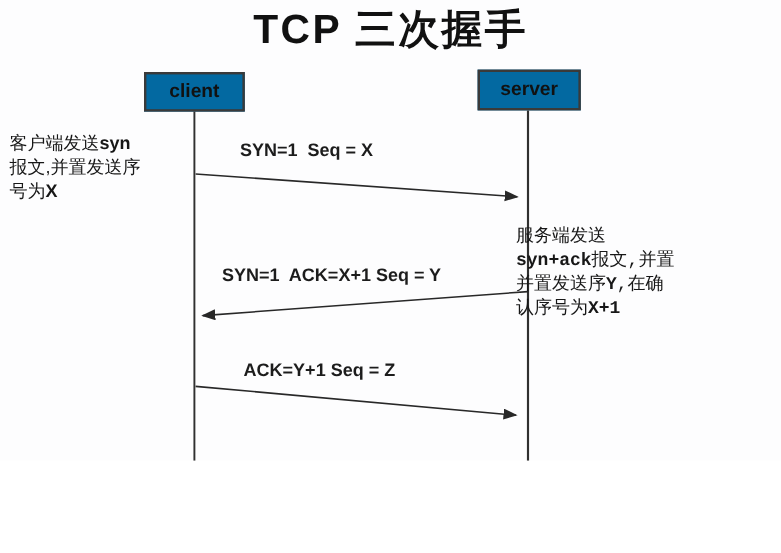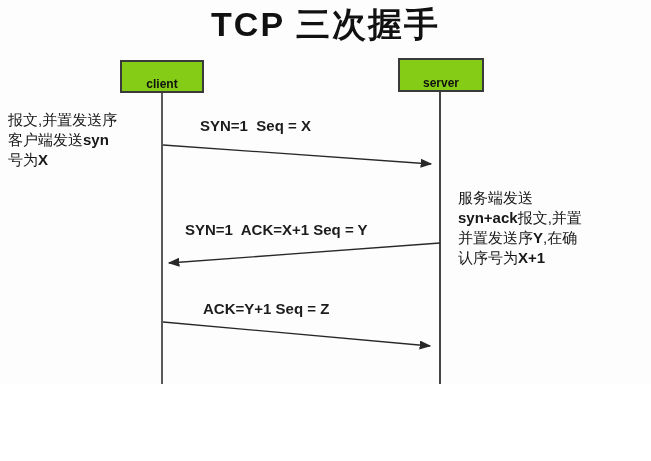--- a/index.html
+++ b/index.html
@@ -23,26 +23,26 @@
     width: 651px;
     text-align: center;
     font-size: 34px;
     font-weight: 700;
     letter-spacing: 2px;
     color: #111;
   }
   .actor-box {
     position: absolute;
     box-sizing: border-box;
-    background: #84cc16;
+    background: #0369a1;
     border: 2px solid #3a3a3a;
     display: flex;
-    align-items: flex-end;
+    align-items: center;
     justify-content: center;
-    font-size: 12px;
+    font-size: 16px;
     font-weight: 700;
     color: #111;
   }
   .actor-client { left: 120px; top: 60px; width: 84px; height: 33px; }
   .actor-server { left: 398px; top: 58px; width: 86px; height: 34px; }
   .diagram-svg {
     position: absolute;
     left: 0;
     top: 0;
     width: 651px;
@@ -59,21 +59,21 @@
   .msg-2 { left: 185px; top: 221px; }
   .msg-3 { left: 203px; top: 300px; }
   .annotation {
     position: absolute;
     font-size: 15px;
     line-height: 20px;
     color: #171717;
     white-space: nowrap;
   }
   .ann-client-syn { left: 8px; top: 110px; }
-  .ann-server-synack { left: 458px; top: 188px; }
+  .ann-server-synack { left: 430px; top: 188px; font-family: Liberation Mono, monospace; }
   .ann-client-ack { left: 10px; top: 294px; }
   .footer-brand {
     position: absolute;
     left: 10px;
     top: 427px;
     font-size: 17px;
     color: #151515;
   }
 </style>
 </head>
@@ -104,22 +104,22 @@
     <line x1="163" y1="145" x2="431" y2="164" stroke="#282828" stroke-width="1.3" marker-end="url(#arrowhead)"></line>
     <line x1="440" y1="243" x2="169" y2="263" stroke="#282828" stroke-width="1.3" marker-end="url(#arrowhead)"></line>
     <line x1="163" y1="322" x2="430" y2="346" stroke="#282828" stroke-width="1.3" marker-end="url(#arrowhead)"></line>
   </svg>
 
   <div class="msg-label msg-1">SYN=1  Seq = X</div>
   <div class="msg-label msg-2">SYN=1  ACK=X+1 Seq = Y</div>
   <div class="msg-label msg-3">ACK=Y+1 Seq = Z</div>
 
   <div class="annotation ann-client-syn">
+      <div><span>客户端发送</span><span style="font-weight: 700;">syn</span></div>
       <div><span>报文,并置发送序</span></div>
-      <div><span>客户端发送</span><span style="font-weight: 700;">syn</span></div>
       <div><span>号为</span><span style="font-weight: 700;">X</span></div>
     </div>
   <div class="annotation ann-server-synack">
       <div><span>服务端发送</span></div>
       <div><span style="font-weight: 700;">syn+ack</span><span>报文,并置</span></div>
       <div><span>并置发送序</span><span style="font-weight: 700;">Y</span><span>,在确</span></div>
       <div><span>认序号为</span><span style="font-weight: 700; text-align: center;">X+1</span></div>
     </div>
 
   <div class="footer-brand">认序号为</div>

